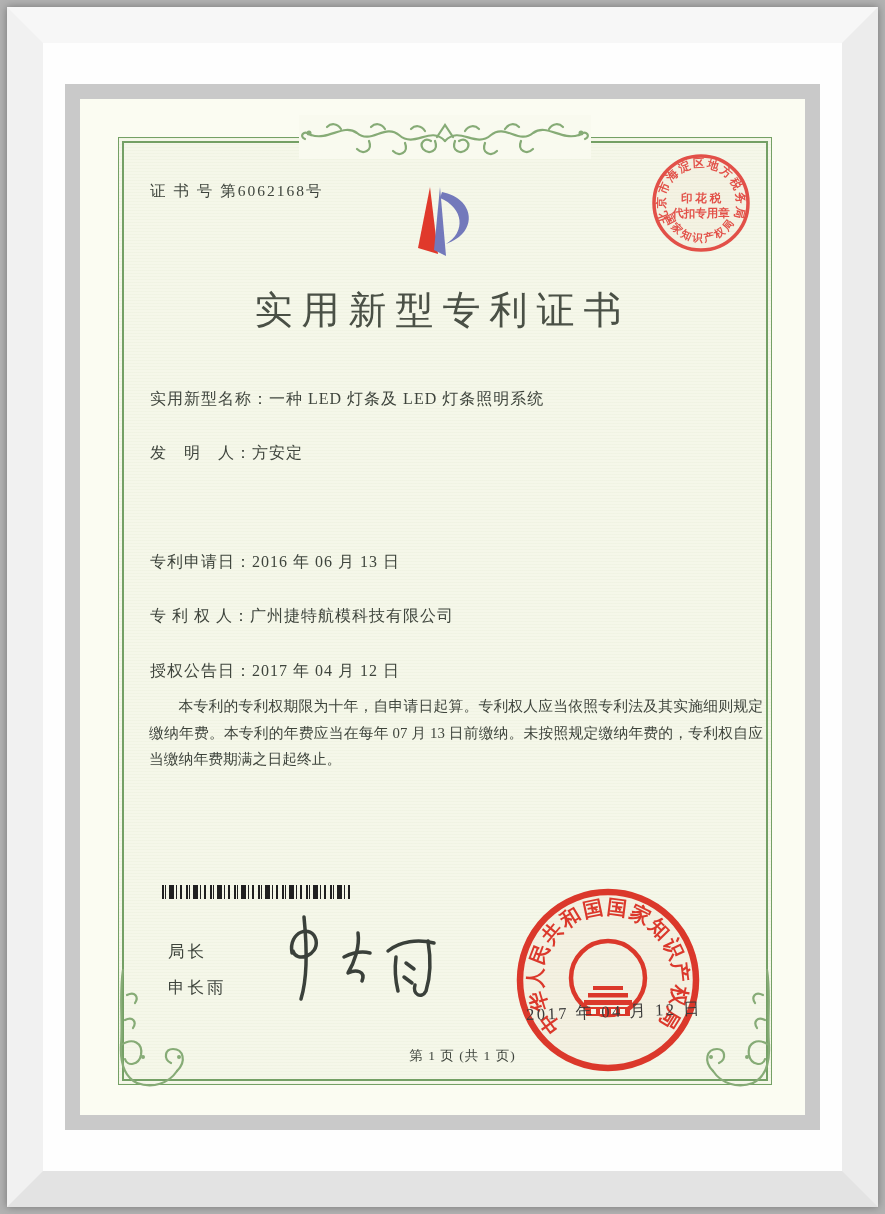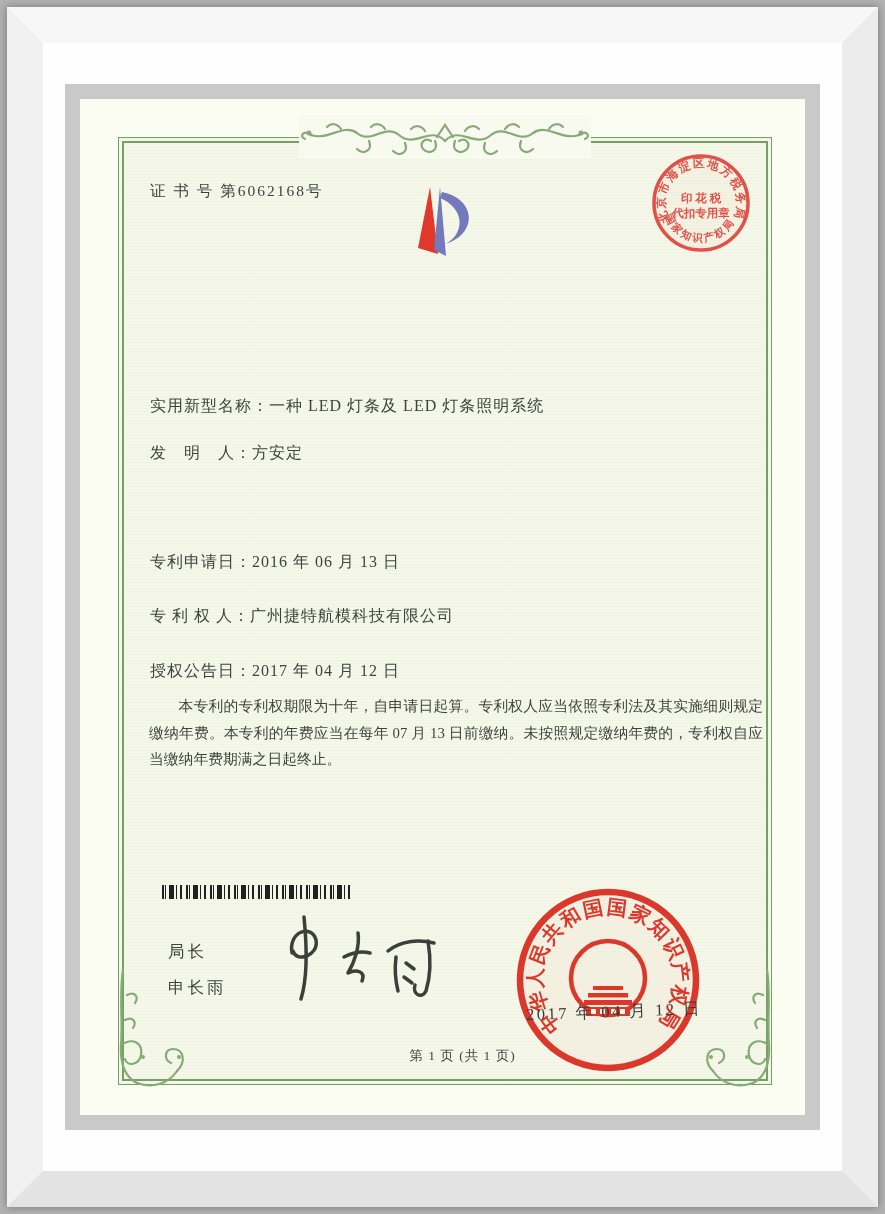--- a/index.html
+++ b/index.html
@@ -115,22 +115,23 @@
           <use href="#star" transform="translate(62,63) scale(9)"></use>
           <use href="#star" transform="translate(49,81) scale(9)"></use>
           <polygon points="92,3 100,70 80,64"></polygon>
         </g>
         <g fill="#7379bb">
           <polygon points="102,3 108,72 96,66"></polygon>
           <path d="M104,8 C136,14 142,48 108,60 C128,48 126,24 102,14 Z"></path>
         </g>
       </svg>
 
-
-      <div class="abs row ink" style="top:297px">
+      <div class="abs title">实用新型专利证书</div>
+
+      <div class="abs row ink" style="top:290px">
         <span>实用新型名称：</span><span>一种 LED 灯条及 LED 灯条照明系统</span>
       </div>
       <div class="abs row ink" style="top:344px">
         <span>发　明　人：</span><span>方安定</span>
       </div>
       <div class="abs row ink" style="top:453px">
         <span>专利申请日：</span><span>2016 年 06 月 13 日</span>
       </div>
       <div class="abs row ink" style="top:507px">
         <span>专 利 权 人：</span><span>广州捷特航模科技有限公司</span>

